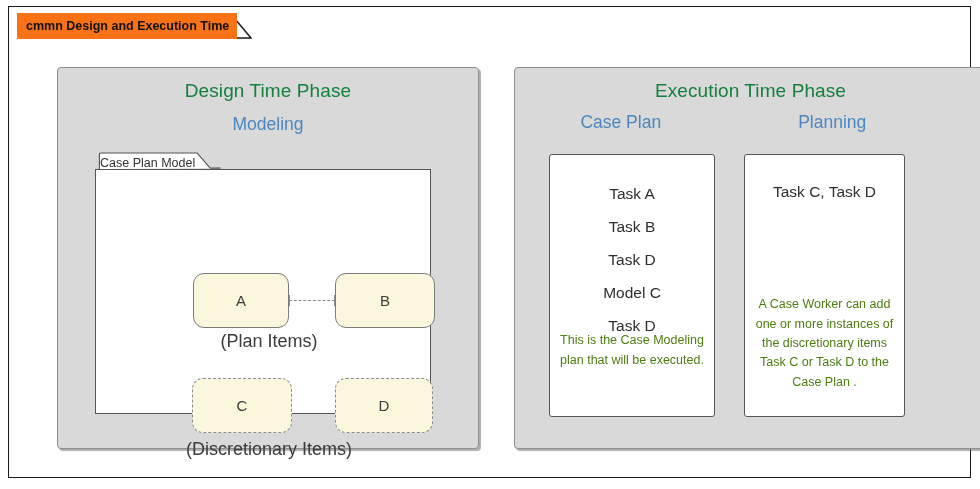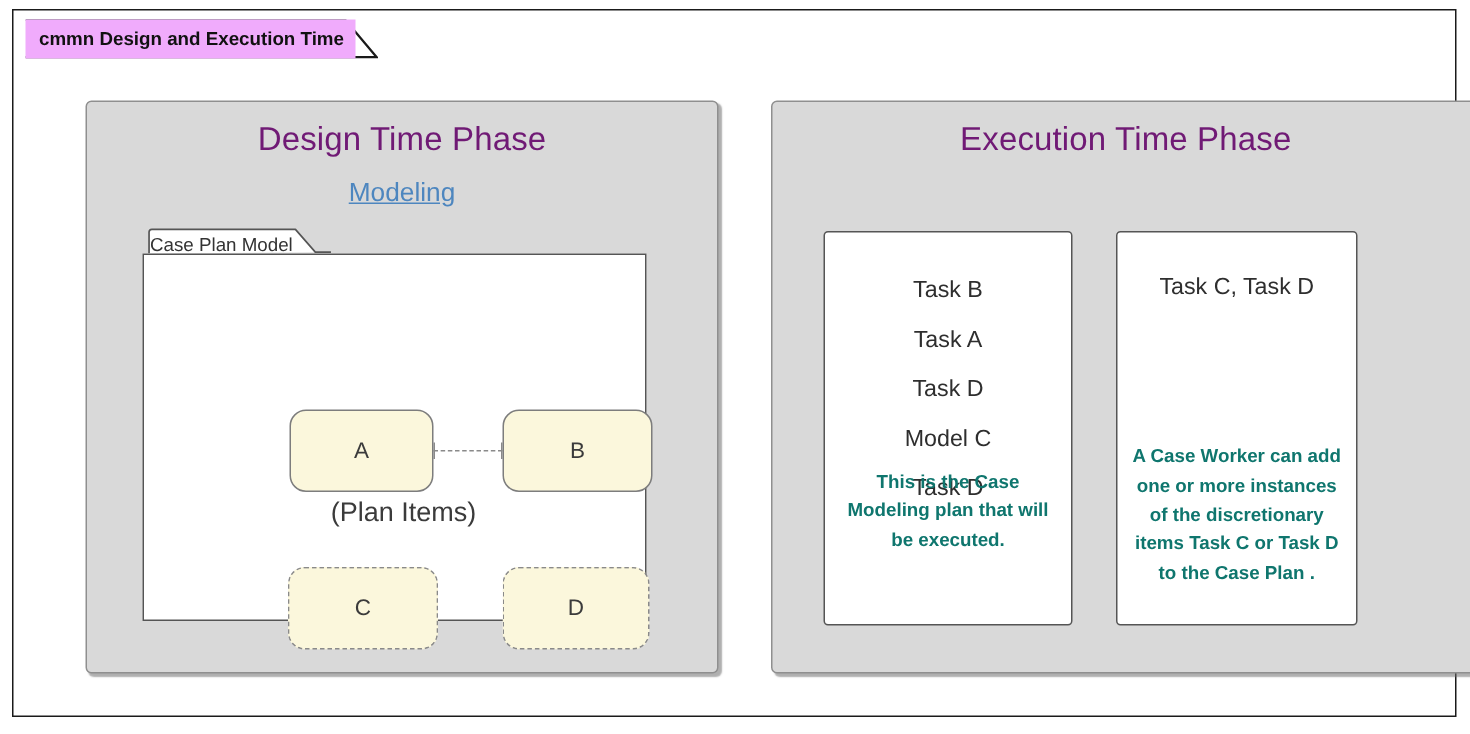--- a/index.html
+++ b/index.html
@@ -28,21 +28,21 @@
   .title-tab {
     position: absolute;
     left: 8px;
     top: 6px;
     height: 26px;
     box-sizing: border-box;
   }
   .title-tab-shape {
     position: relative;
     height: 26px;
-    background: #f0abfc;
+    background: #f97316;
     border-right: none;
     display: flex;
     align-items: flex-start;
   }
   .title-tab-label {
     font-size: 12.5px;
     font-weight: bold;
     color: #111111;
     padding: 0 8px 0 9px;
     white-space: nowrap;
@@ -73,33 +73,32 @@
     height: 382px;
   }
   #panel-execution {
     left: 505px;
     top: 60px;
     width: 473px;
     height: 382px;
   }
   .phase-title {
     text-align: center;
-    font-size: 22px;
-    color: #701a75;
+    font-size: 19px;
+    color: #15803d;
     margin-top: 12px;
     letter-spacing: 0.1px;
   }
   .sub-label {
     text-align: center;
     font-size: 17.5px;
     color: #4d86bf;
   }
   #modeling-label {
     margin-top: 12px;
-    text-decoration: underline;
   }
 
   
   .case-plan-model {
     position: absolute;
     left: 37px;
     top: 84px;
     width: 336px;
     height: 262px;
   }
@@ -221,22 +220,21 @@
     color: #2e2e2e;
     padding: 7.5px 0;
   }
   .card-note {
     position: absolute;
     left: 10px;
     right: 10px;
     text-align: center;
     font-size: 12.5px;
     line-height: 1.55;
-    color: #0f766e;
-    font-weight: bold;
+    color: #4d7c0f;
   }
   #note-case-plan { bottom: 46px; }
   #planning-title {
     text-align: center;
     font-size: 15.5px;
     color: #2e2e2e;
     padding-top: 28px;
   }
   #note-planning { bottom: 24px; }
 </style>
@@ -277,31 +275,40 @@
     <div class="connector-dashed"></div>
     <div class="connector-cap" id="cap-right"></div>
     <div class="items-caption" id="caption-plan-items">(Plan Items)</div>
 
     <div class="task-box discretionary" id="task-c">
       <span>C</span>
     </div>
     <div class="task-box discretionary" id="task-d">
       <span>D</span>
     </div>
+    <div class="items-caption" id="caption-discretionary-items">(Discretionary Items)</div>
   </div>
 
   <div class="phase-panel" id="panel-execution">
 
     <div class="phase-title">Execution Time Phase</div>
 
+    <div class="exec-heads">
+      <div class="exec-head-cell">
+        <span class="sub-label">Case Plan</span>
+      </div>
+      <div class="exec-head-cell">
+        <span class="sub-label">Planning</span>
+      </div>
+    </div>
 
     <div class="exec-card" id="card-case-plan">
       <ul class="task-list">
+        <li>Task A</li>
         <li>Task B</li>
-        <li>Task A</li>
         <li>Task D</li>
         <li>Model C</li>
         <li>Task D</li>
       </ul>
       <div class="card-note" id="note-case-plan">This is the Case Modeling plan that will be executed.</div>
     </div>
 
     <div class="exec-card" id="card-planning">
       <div id="planning-title">Task C, Task D</div>
       <div class="card-note" id="note-planning">A Case Worker can add one or more instances of the discretionary items Task C or Task D to the Case Plan .</div>

